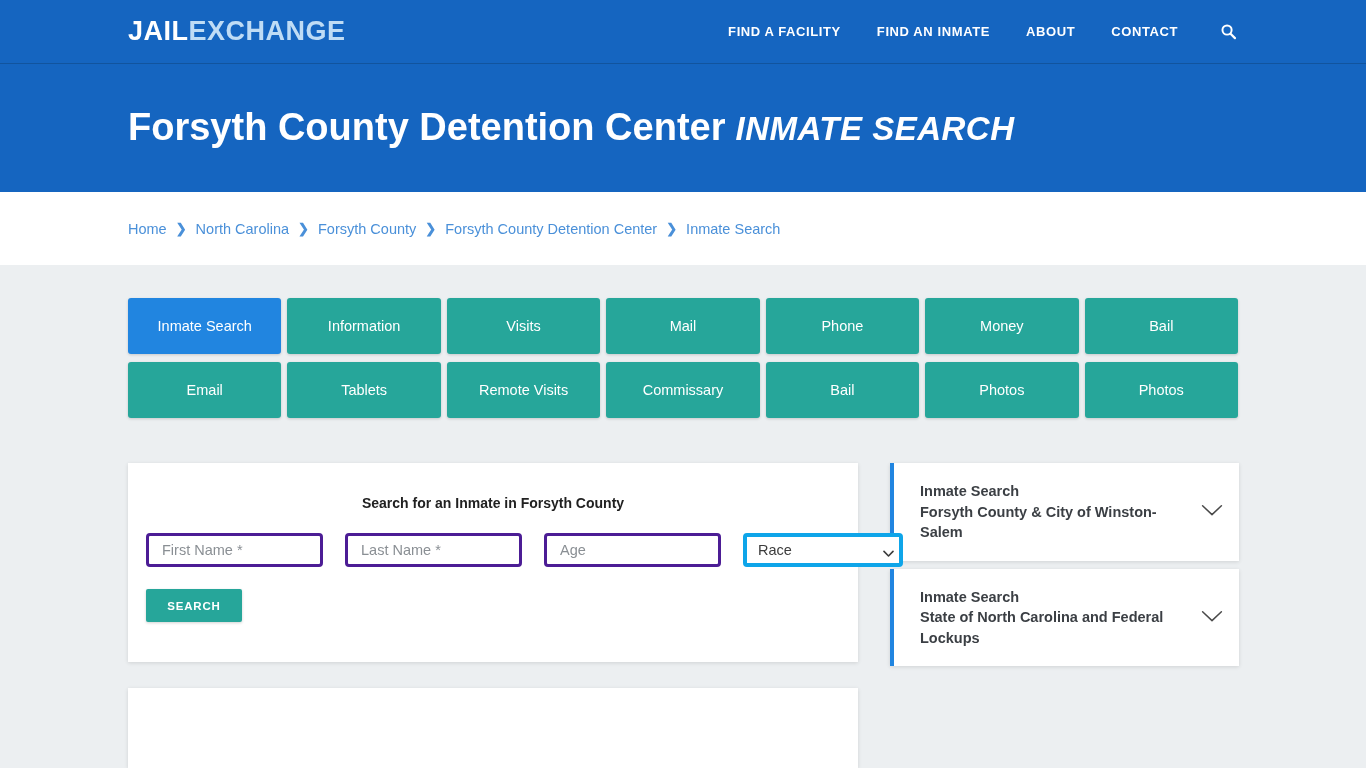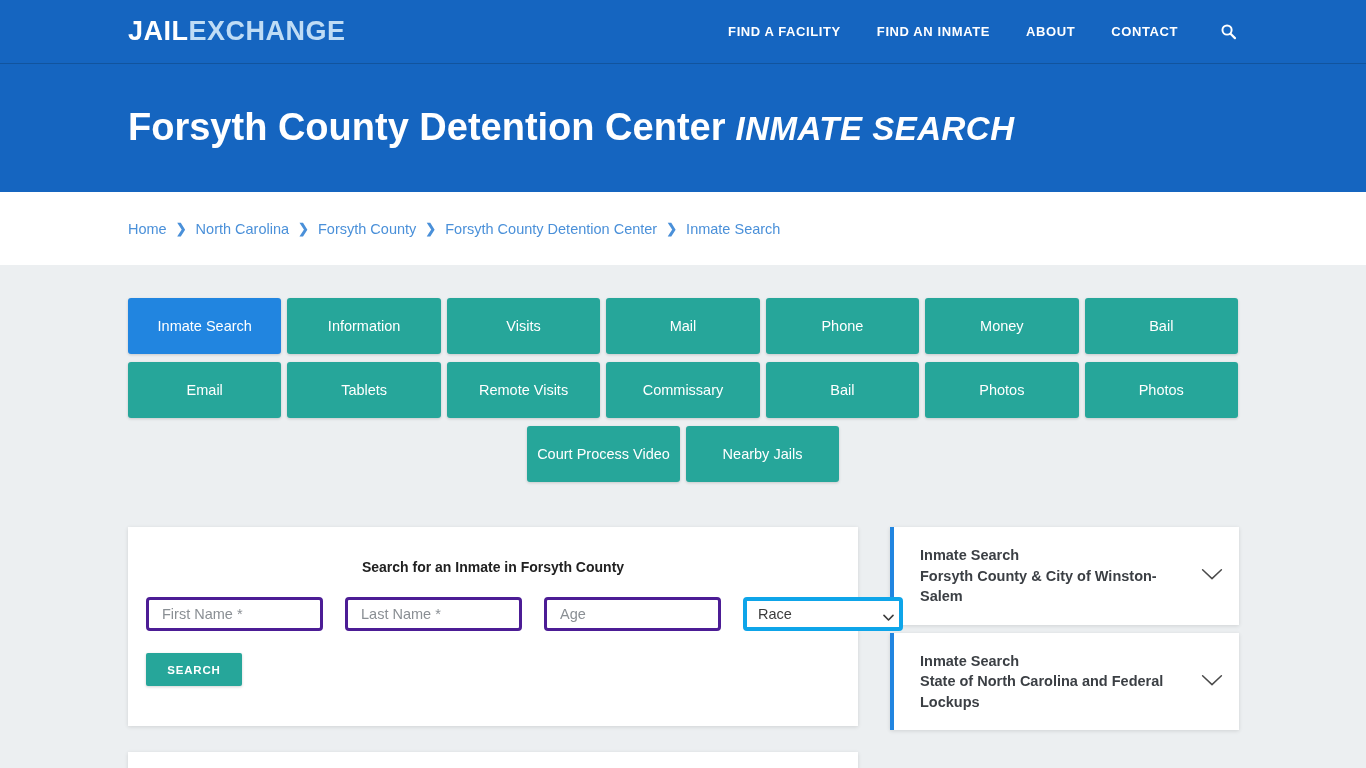--- a/index.html
+++ b/index.html
@@ -289,24 +289,20 @@
 
     <div class="tile">Email</div>
     <div class="tile">Tablets</div>
     <div class="tile">Remote Visits</div>
     <div class="tile">Commissary</div>
     <div class="tile">Bail</div>
     <div class="tile">Photos</div>
     <div class="tile">Photos</div>
   </div>
 
-  <div class="btn-grid-last">
-    <div class="tile">Court Process Video</div>
-    <div class="tile">Nearby Jails</div>
-  </div>
 
   <div class="cols">
 
     <div class="col-left">
       <div class="card search-card">
         <div class="search-title">Search for an Inmate in Forsyth County</div>
         <div class="form-row">
           <input class="field" type="text" placeholder="First Name *" style="">
           <input class="field" type="text" placeholder="Last Name *" style="">
           <input class="field" type="text" placeholder="Age" style="">

